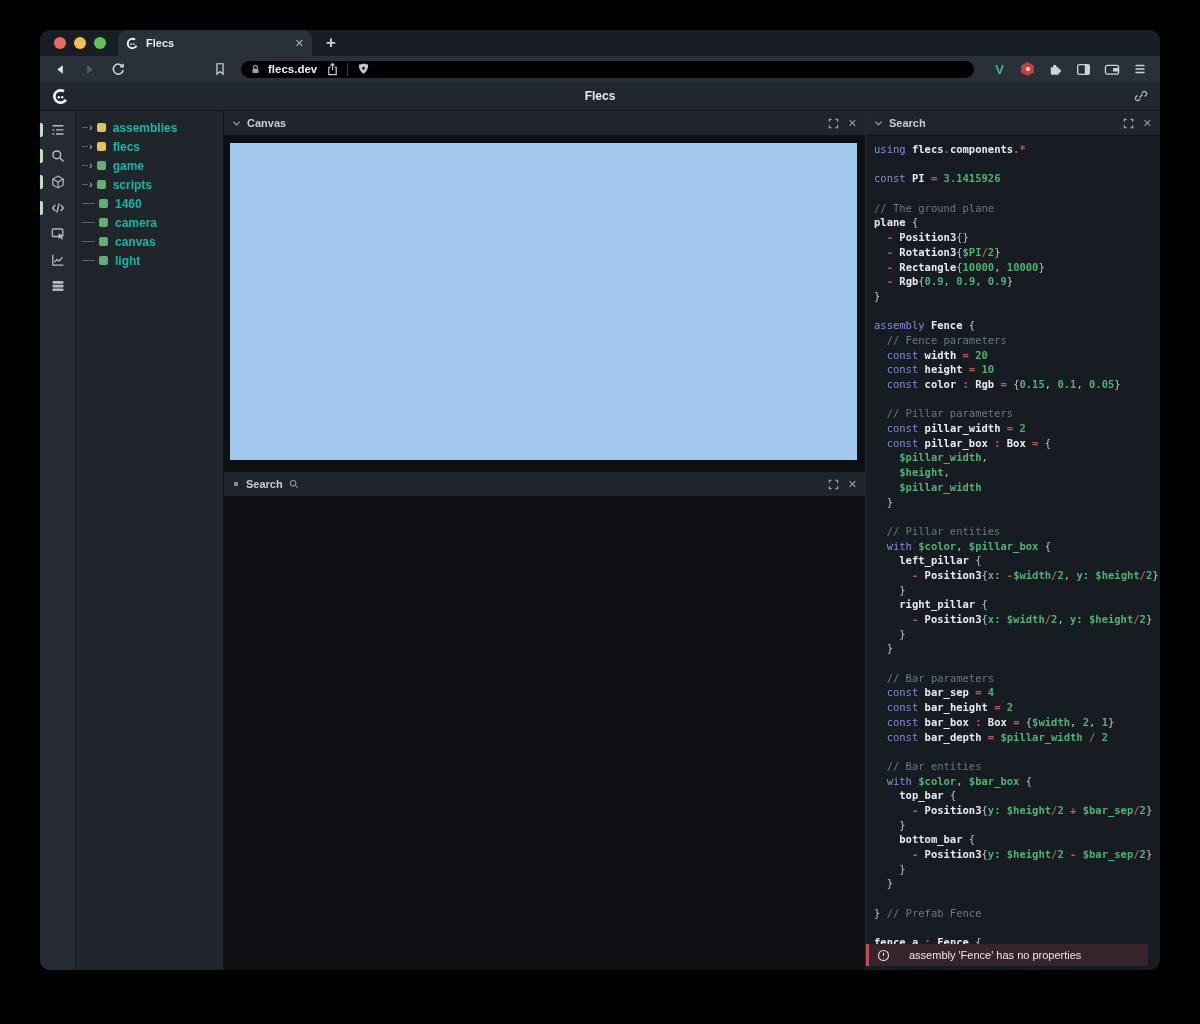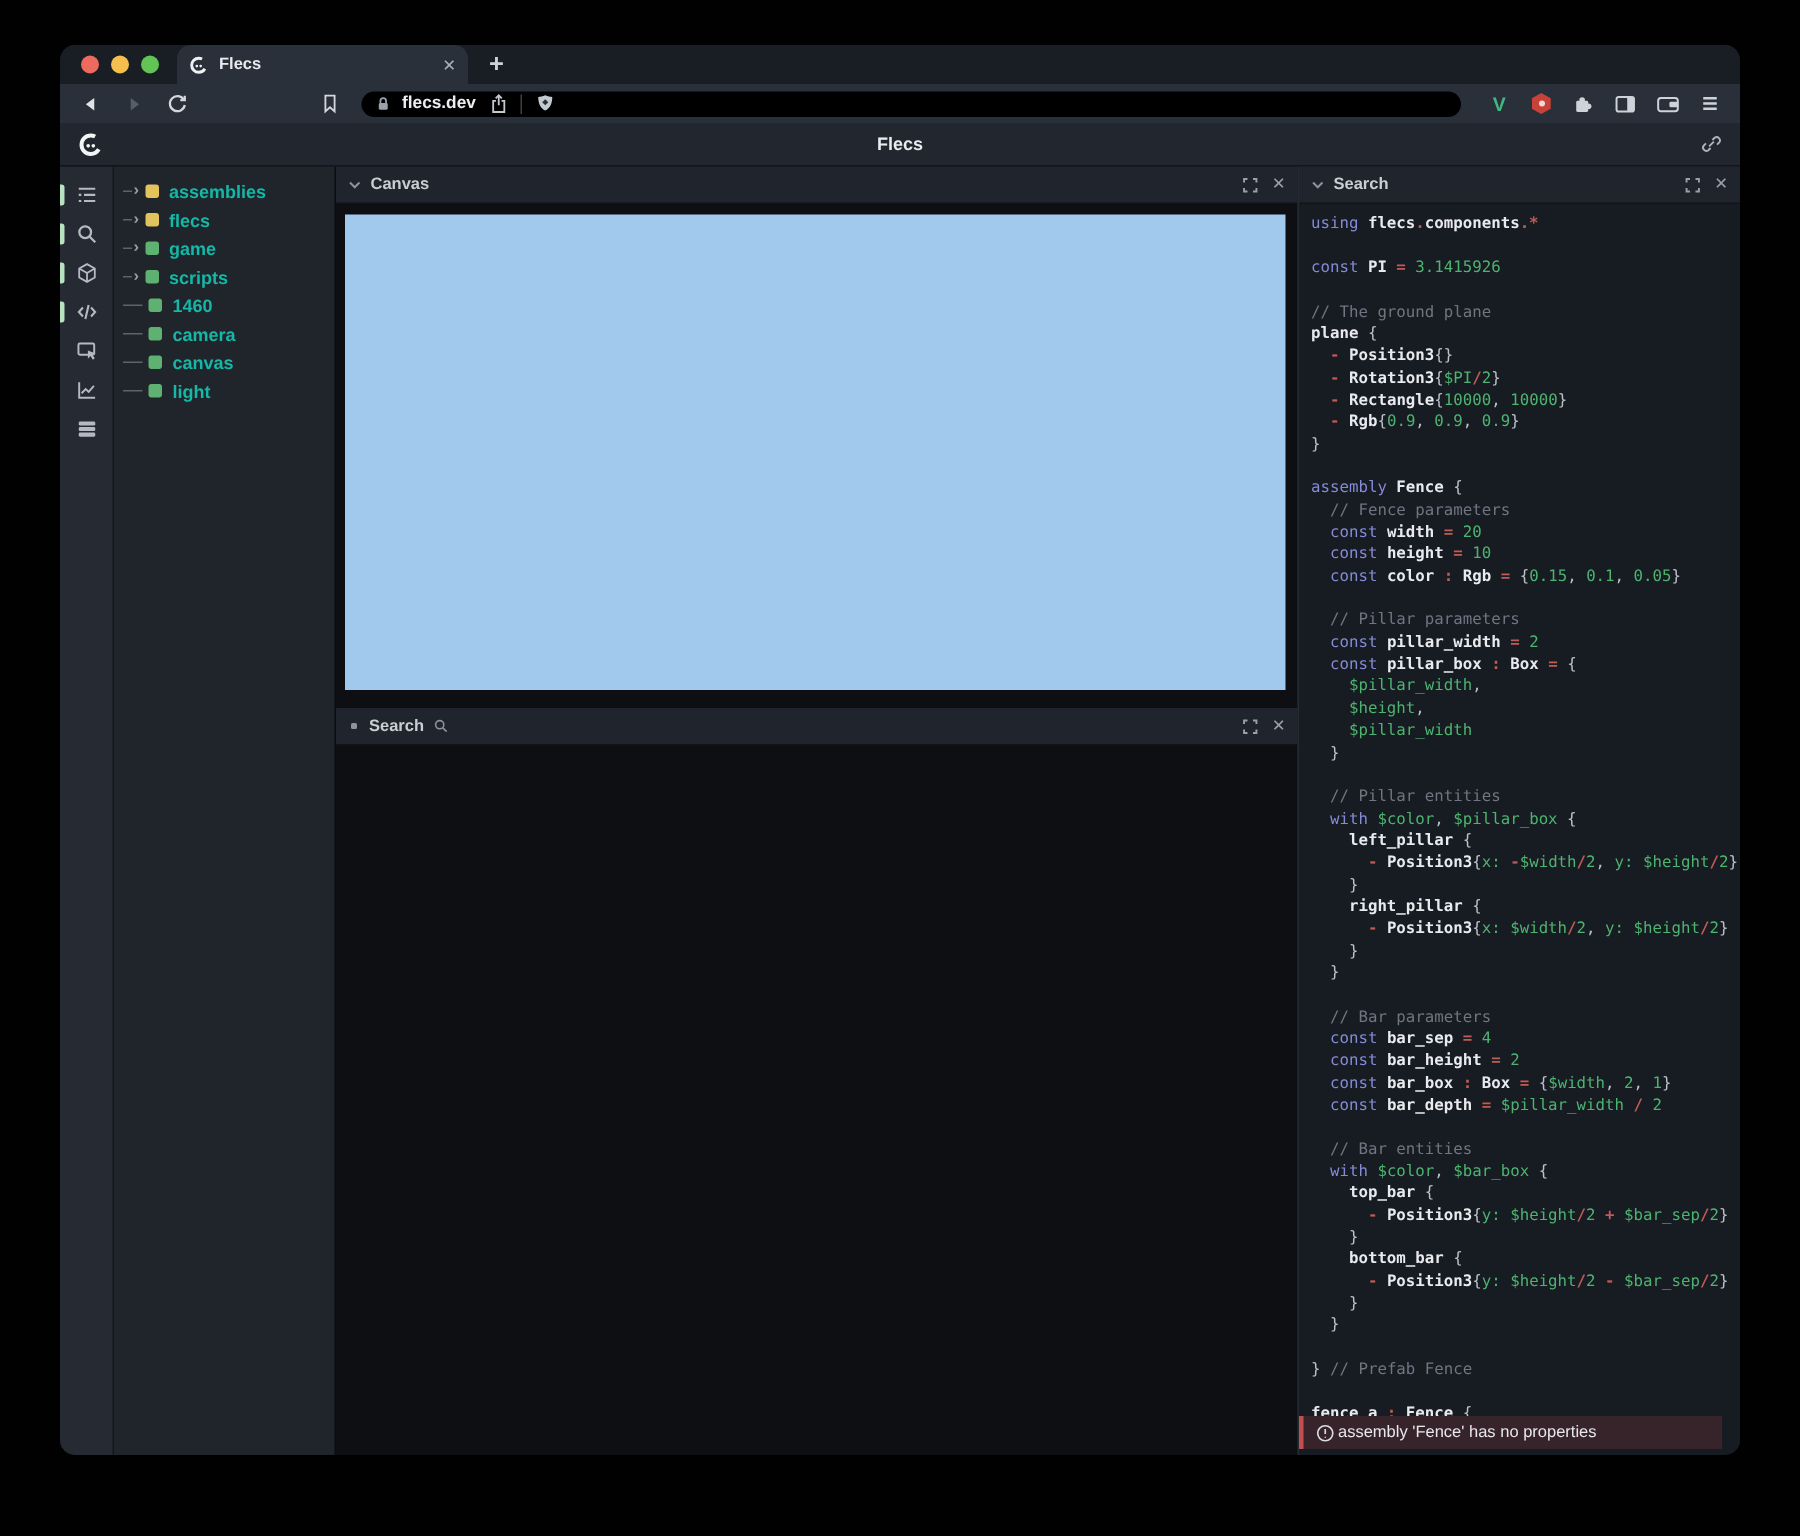--- a/index.html
+++ b/index.html
@@ -70,27 +70,27 @@
   .search-header{margin-top:12px;}
   .search-body{flex:1;background:#0d0f13;}
 
   .editorpanel{width:294px;background:#171b22;border-left:1px solid #262b33;display:flex;
                flex-direction:column;flex:0 0 auto;position:relative;}
   .code{flex:1;overflow:hidden;padding:6px 2px 0 8px;
         font-family:"DejaVu Sans Mono","Liberation Mono",monospace;font-size:10.5px;}
   .code-line{white-space:pre;line-height:14.7px;height:14.7px;}
   .t-k{color:var(--c-kw);}
   .t-w{color:var(--c-id);font-weight:bold;}
-  .t-g{color:var(--c-val);font-weight:normal;}
+  .t-g{color:var(--c-val);font-weight:bold;}
   .t-o{color:var(--c-op);font-weight:bold;}
   .t-c{color:var(--c-cm);}
   .t-p{color:var(--c-pn);}
   .error-bar{position:absolute;left:0;right:12px;bottom:4px;height:22px;background:#37232a;
              border-left:3px solid var(--error-accent);border-radius:0;display:flex;
-             align-items:center;gap:2px;padding:0 8px;}
+             align-items:center;gap:19px;padding:0 8px;}
   .error-text{font-size:11px;color:#e6e8ec;}
   .error-ic{color:#d9dce1;display:flex;}
   svg{display:block;}
 </style>
 </head>
 <body>
 
 <div class="stage">
   <div class="window">
 

